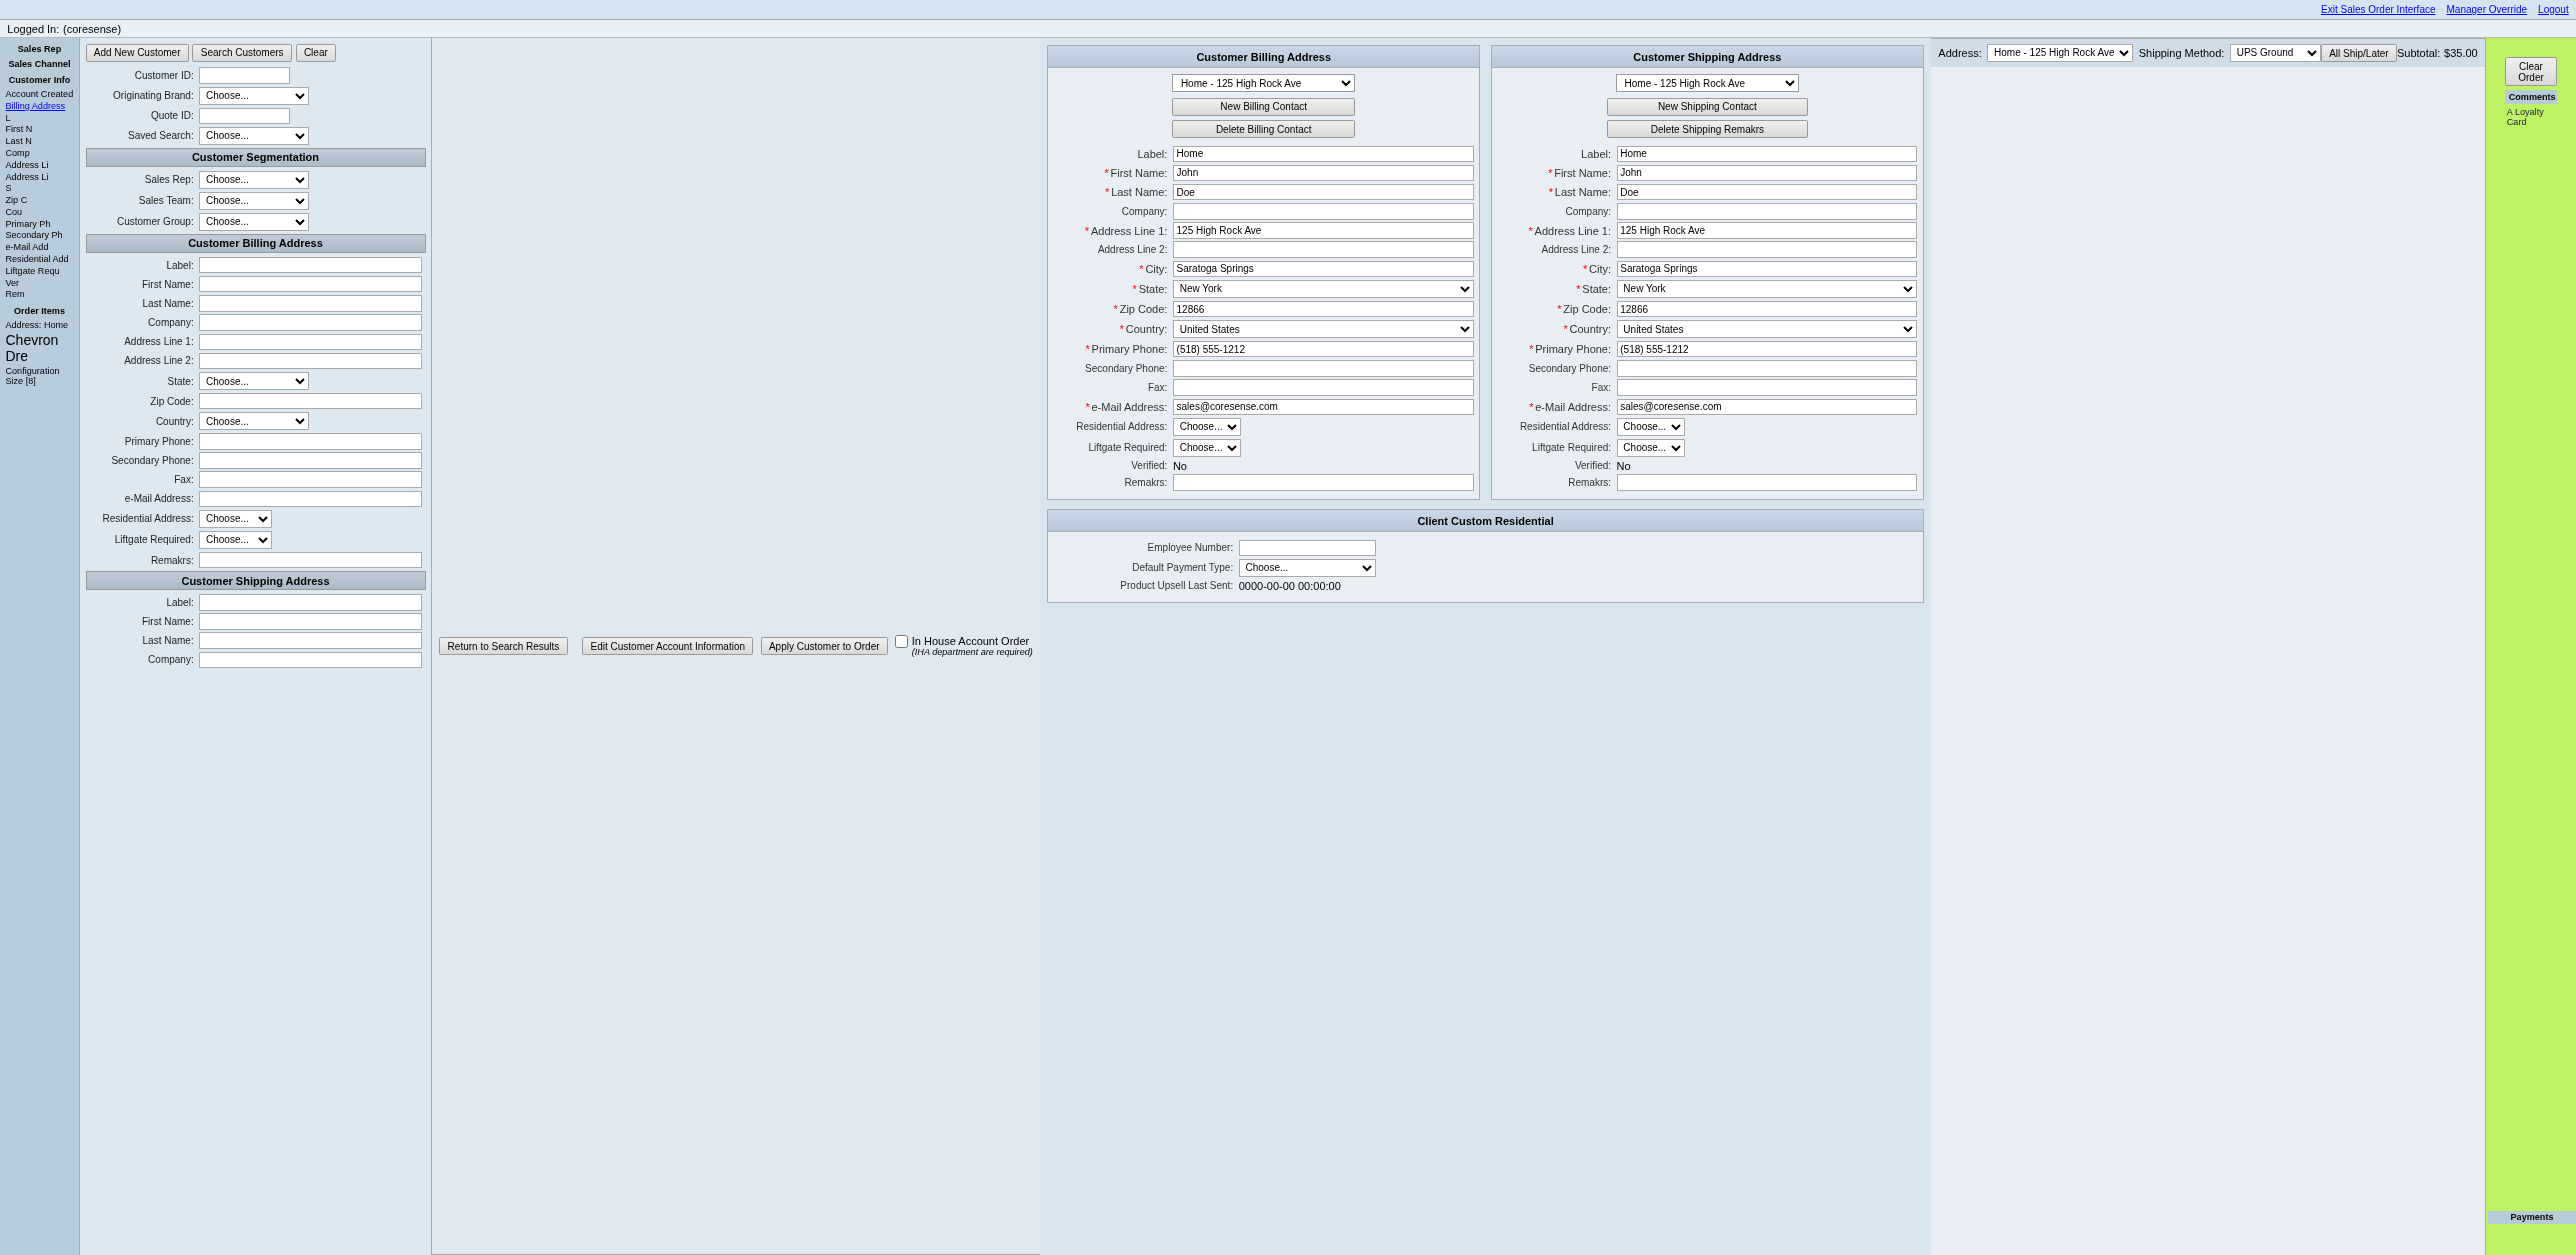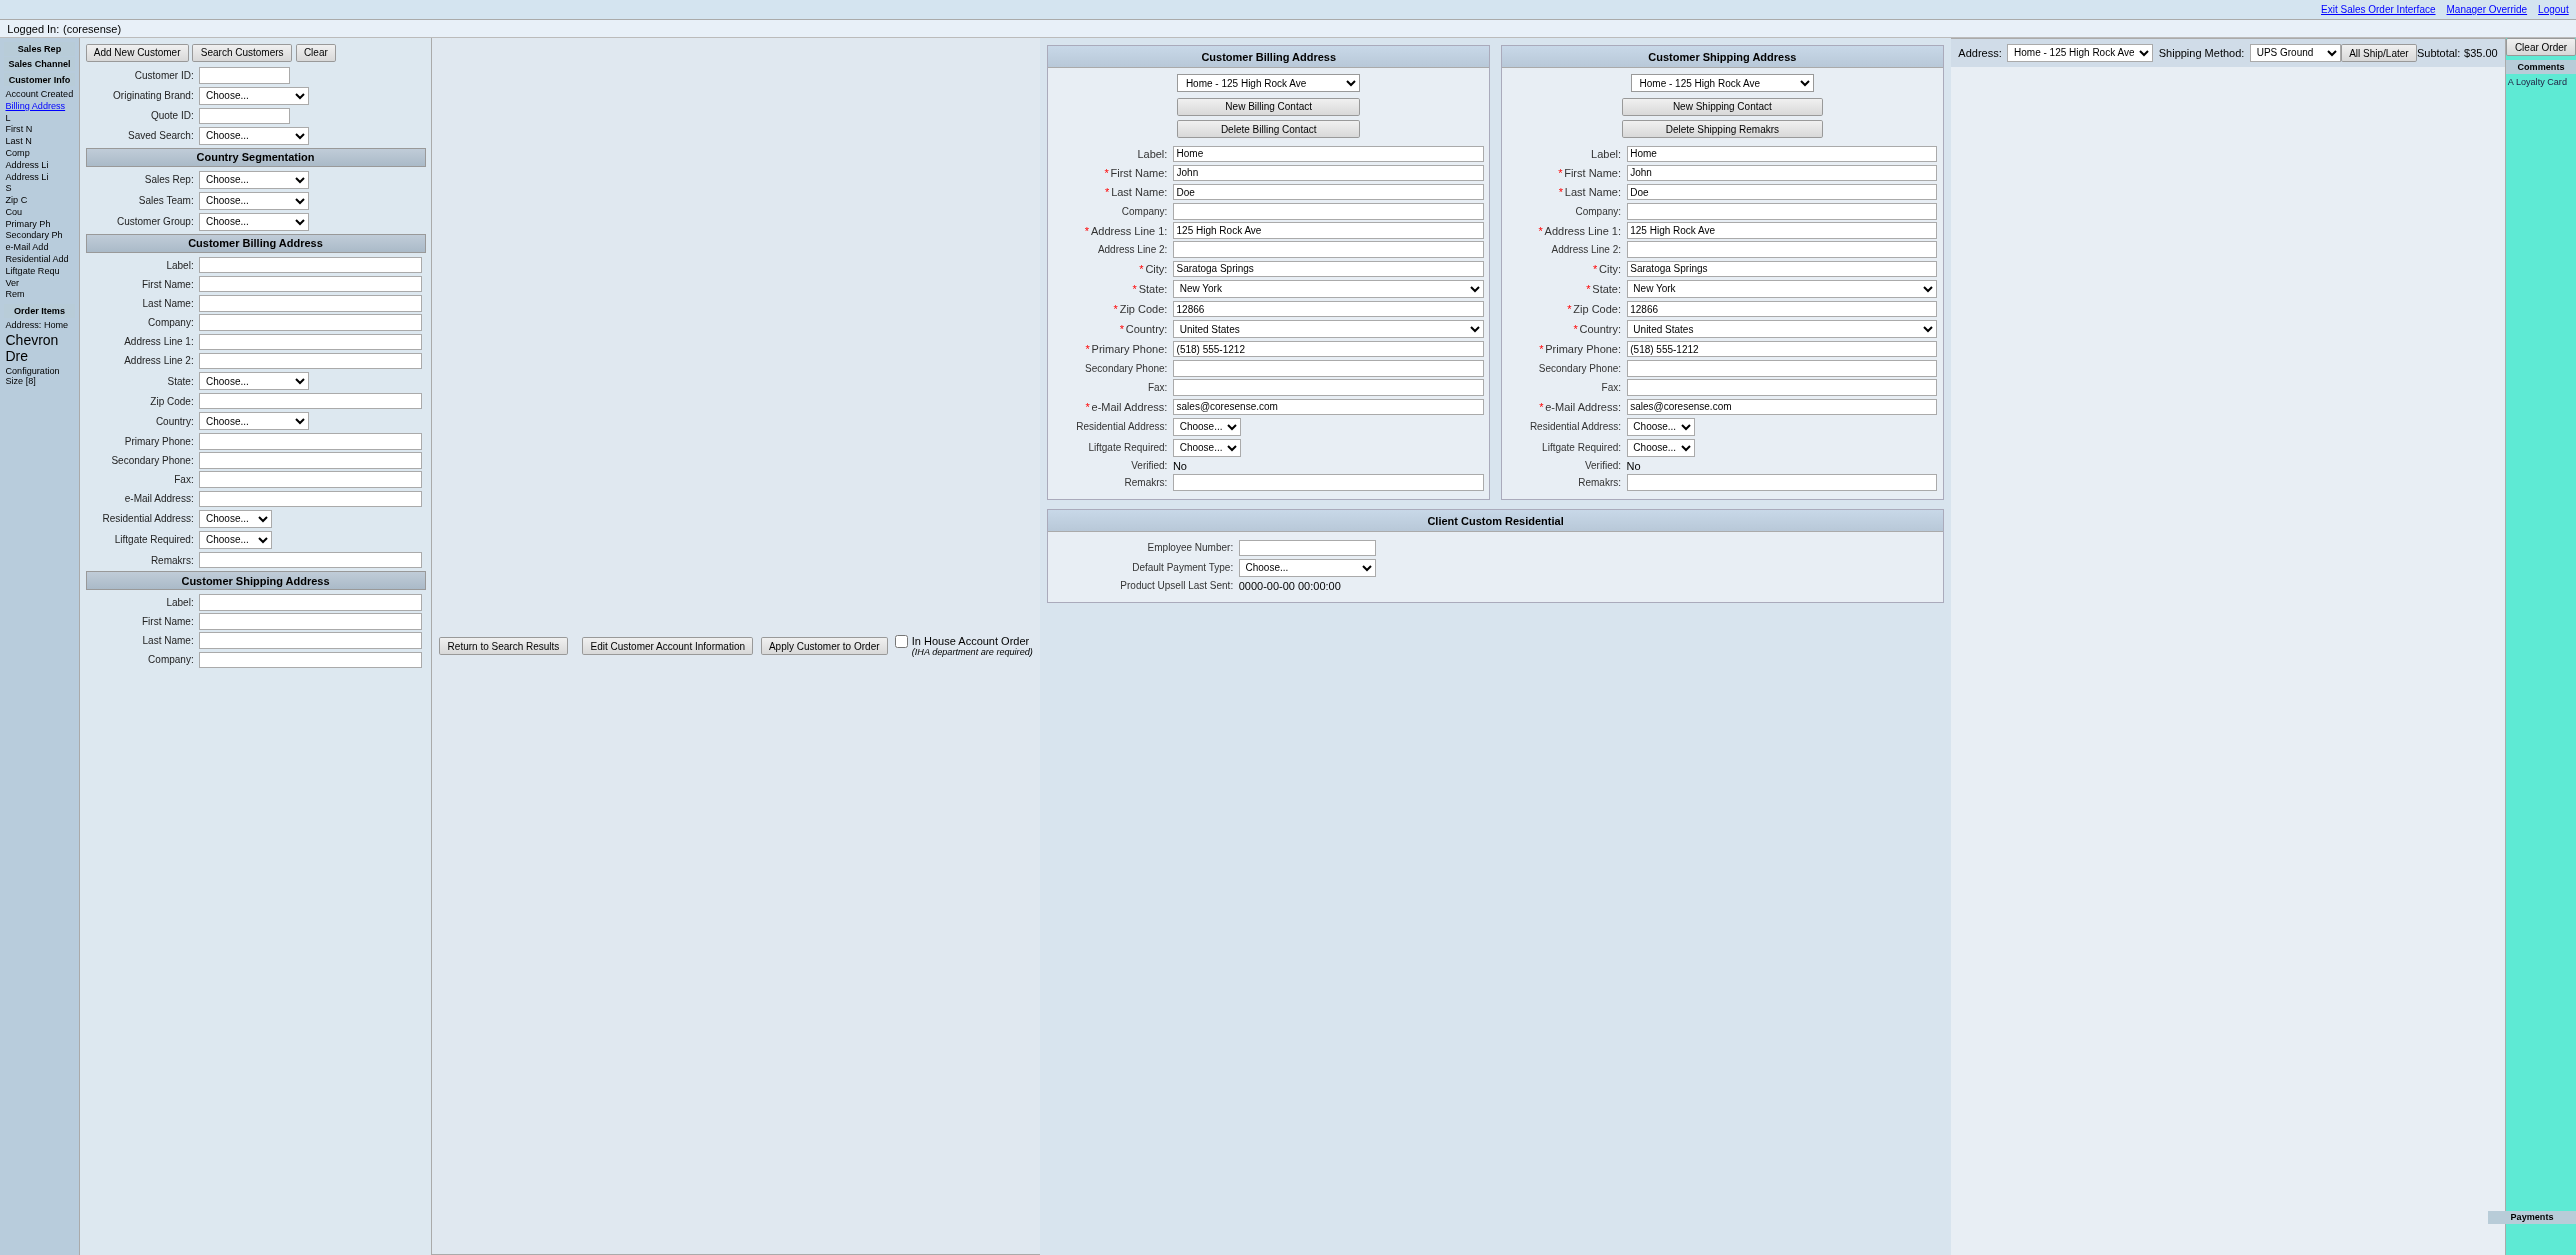--- a/index.html
+++ b/index.html
@@ -298,24 +298,24 @@
       background: #d0dce8;
       height: 29px;
       border-top: 0.9px solid #aaa;
       display: flex;
       align-items: center;
       justify-content: space-between;
       padding: 0 7.3px;
     }
 
     .far-right-panel {
-      width: 71px;
-      background: #5eead4;
+      width: 91px;
+      background: #bef264;
       border-left: 0.9px solid #aaa;
-      padding: 0;
+      padding: 19px;
       flex-shrink: 0;
     }
 
     .sidebar-section-label {
       background: #b8ccd8;
       font-weight: bold;
       font-size: 9.1px;
       padding: 1.8px 3.7px;
       margin-bottom: 1.8px;
       text-align: center;
@@ -394,21 +394,21 @@
             <span class="form-label">Quote ID:</span>
             <input class="form-input" type="text" style="width: 91px; flex: 0 0 auto;">
           </div>
           <div class="form-row">
             <span class="form-label">Saved Search:</span>
             <select class="form-select" style="width:110px;">
               <option>Choose...</option>
             </select>
           </div>
 
-          <div class="section-header">Country Segmentation</div>
+          <div class="section-header">Customer Segmentation</div>
           <div class="form-row">
             <span class="form-label">Sales Rep:</span>
             <select class="form-select" style="width:110px;">
               <option>Choose...</option>
             </select>
           </div>
           <div class="form-row">
             <span class="form-label">Sales Team:</span>
             <select class="form-select" style="width:110px;">
               <option>Choose...</option>

